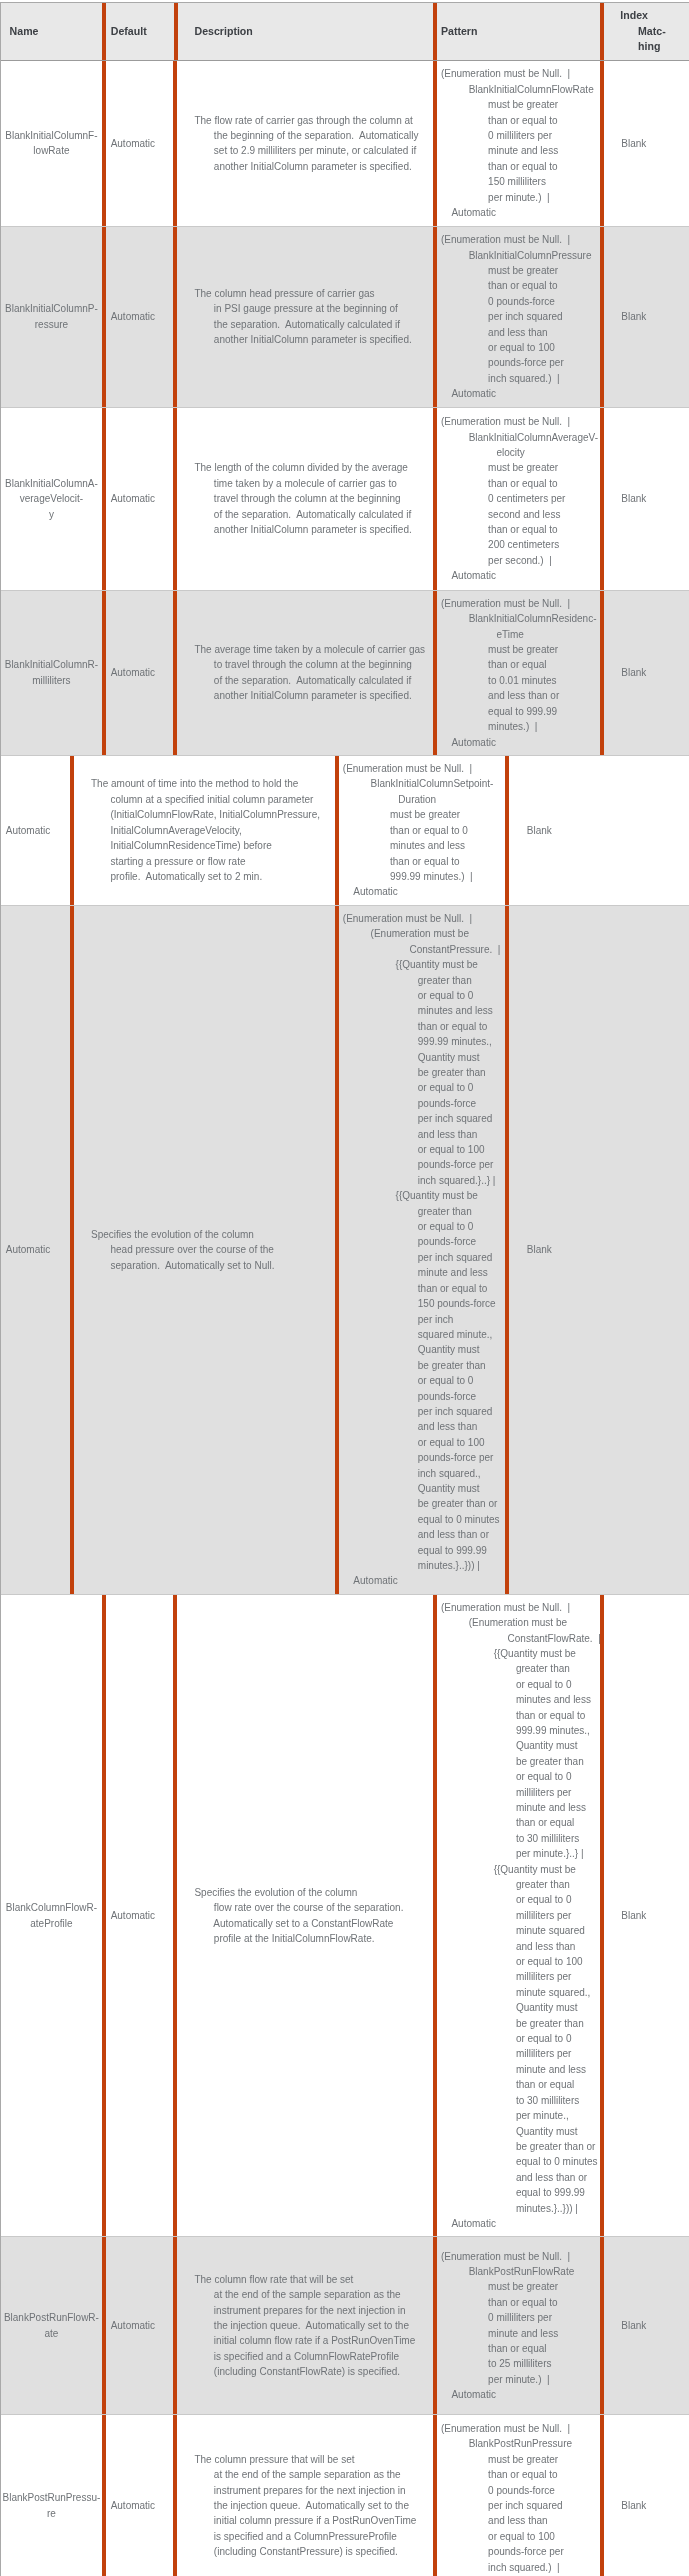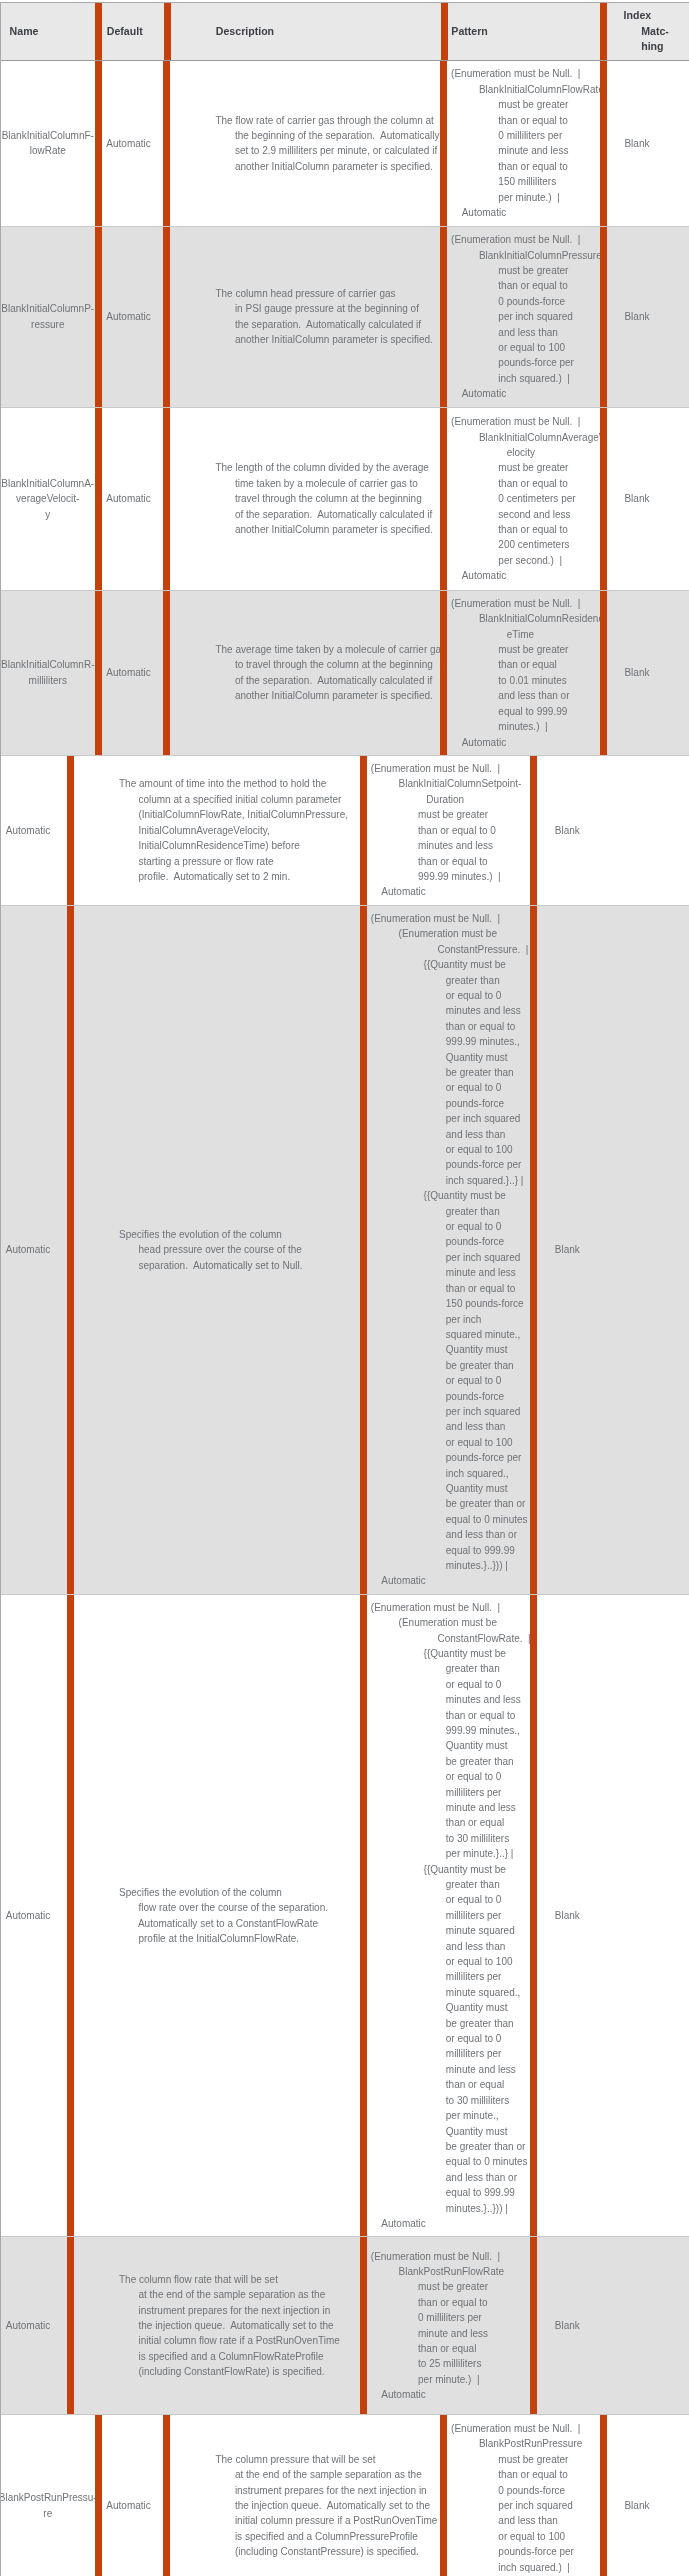--- a/index.html
+++ b/index.html
@@ -13,29 +13,29 @@
     font-family:"Liberation Sans",sans-serif;
     color:#6f7377;
     font-size:10px;
     line-height:15.4px;
   }
   .row{display:flex;border-bottom:1px solid #c9c9c9;background:#ffffff;}
   .row:last-child{border-bottom:none;}
   .row.striped{background:#e0e0e0;}
   .cell{
     box-sizing:border-box;
-    border-right:7px solid #c2410c;
+    border-right:4px solid #c2410c;
     display:flex;
     align-items:center;
     overflow:hidden;
   }
   .cell:last-child{border-right:none;margin-left:12px;}
   .c-name{width:107px;justify-content:center;text-align:center;white-space:pre-line;padding:3.8px 1.9px;}
   .c-default{width:73px;padding-left:4.8px;}
-  .c-desc{width:265px;padding-left:17px;white-space:pre;margin-left:28px;}
+  .c-desc{width:265px;padding-left:17px;white-space:pre;}
   .c-pattern{width:170px;padding:4.8px 0 4.8px 3.8px;white-space:pre;}
   .c-index{width:75px;padding-left:5.8px;}
   .header{
     background:#e8e8e8;
     border-bottom:1px solid #9b9b9b;
     min-height:57px;
     color:#3d4045;
     font-weight:bold;
     font-size:10.6px;
   }
@@ -221,20 +221,22 @@
                            be greater than or
                            equal to 0 minutes
                            and less than or
                            equal to 999.99
                            minutes.}..})) | 
     Automatic</div>
     <div class="cell c-index">Blank</div>
   </div>
 
   <div class="row r7">
+    <div class="cell c-name">BlankColumnFlowR-
+ateProfile</div>
     <div class="cell c-default">Automatic</div>
     <div class="cell c-desc">Specifies the evolution of the column
        flow rate over the course of the separation.
        Automatically set to a ConstantFlowRate
        profile at the InitialColumnFlowRate.</div>
     <div class="cell c-pattern">(Enumeration must be Null.  | 
           (Enumeration must be
                         ConstantFlowRate.  | 
                    {{Quantity must be
                            greater than
@@ -271,20 +273,22 @@
                            be greater than or
                            equal to 0 minutes
                            and less than or
                            equal to 999.99
                            minutes.}..})) | 
     Automatic</div>
     <div class="cell c-index">Blank</div>
   </div>
 
   <div class="row r8 striped">
+    <div class="cell c-name">BlankPostRunFlowR-
+ate</div>
     <div class="cell c-default">Automatic</div>
     <div class="cell c-desc">The column flow rate that will be set
        at the end of the sample separation as the
        instrument prepares for the next injection in
        the injection queue.  Automatically set to the
        initial column flow rate if a PostRunOvenTime
        is specified and a ColumnFlowRateProfile
        (including ConstantFlowRate) is specified.</div>
     <div class="cell c-pattern">(Enumeration must be Null.  | 
           BlankPostRunFlowRate

